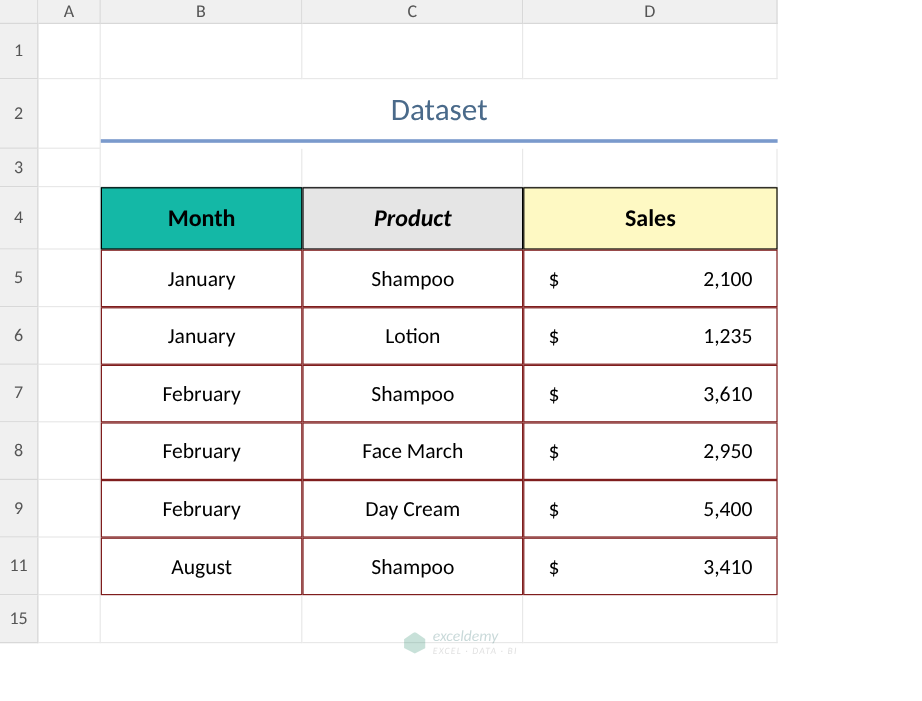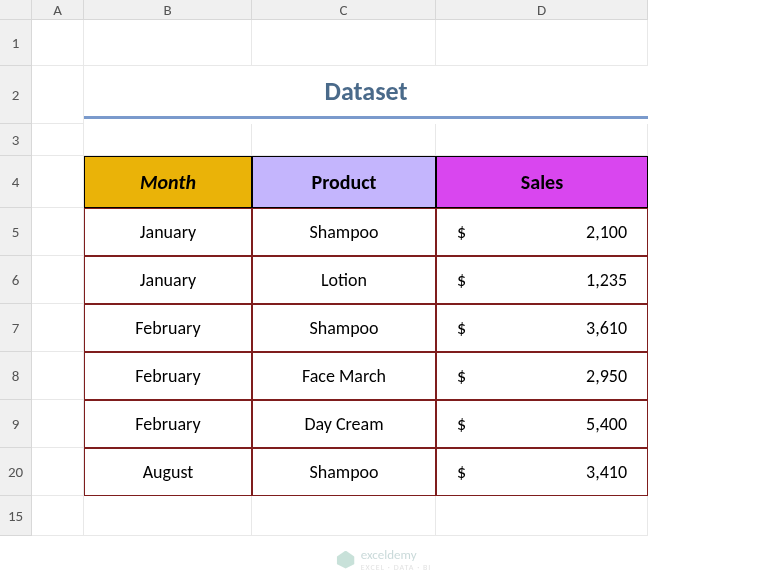--- a/index.html
+++ b/index.html
@@ -40,60 +40,61 @@
     .cell {
       border-right: 1px solid #e8e8e8;
       border-bottom: 1px solid #e8e8e8;
     }
     .title {
       grid-column: 3 / 6;
       display: flex;
       align-items: center;
       justify-content: center;
       font-size: 26px;
-      font-weight: bold;
+      font-weight: normal;
       color: #4a6a8a;
       border-bottom: 3px solid #7a9acc;
       margin-bottom: 5px;
     }
     .th {
       background: #fff;
       border: 1.5px solid #000;
       display: flex;
       align-items: center;
       justify-content: center;
       font-size: 20px;
       font-weight: bold;
     }
-    .th.month { background: #eab308; font-style: italic; }
-    .th.product { background: #c4b5fd; }
-    .th.sales { background: #d946ef; text-align: right; }
+    .th.month { background: #14b8a6; }
+    .th.product { background: #e5e5e5; font-style: italic; }
+    .th.sales { background: #fef9c3; text-align: right; }
     .td {
       border: 1px solid #7f1d1d;
       display: flex;
       align-items: center;
       justify-content: center;
       font-size: 18px;
       padding: 0 12px;
     }
     .td.sales {
       justify-content: space-between;
       padding: 0 20px;
     }
     .watermark {
       position: absolute;
       left: 50%;
-      bottom: 12px;
+      bottom: 36px;
       transform: translateX(-50%);
       display: flex;
       align-items: center;
       gap: 6px;
       opacity: 0.25;
       font-size: 13px;
       color: #2a6a6a;
+      font-style: italic;
     }
     .watermark .logo {
       width: 18px; height: 18px;
       background: #2a8a6a;
       clip-path: polygon(50% 0, 100% 35%, 100% 75%, 50% 100%, 0 75%, 0 35%);
     }
     .watermark .sub { font-size: 8px; letter-spacing: 1px; display: block; color: #888; }
   </style>
 </head>
 <body>
@@ -165,21 +166,21 @@
 
   <div class="rowhdr">9</div>
   <div class="cell"></div>
   <div class="td">February</div>
   <div class="td">Day Cream</div>
   <div class="td sales">
       <span>$</span>
       <span>5,400</span>
     </div>
 
-  <div class="rowhdr">20</div>
+  <div class="rowhdr">11</div>
   <div class="cell"></div>
   <div class="td">August</div>
   <div class="td">Shampoo</div>
   <div class="td sales">
       <span>$</span>
       <span>3,410</span>
     </div>
 
   <div class="rowhdr">15</div>
   <div class="cell"></div>

